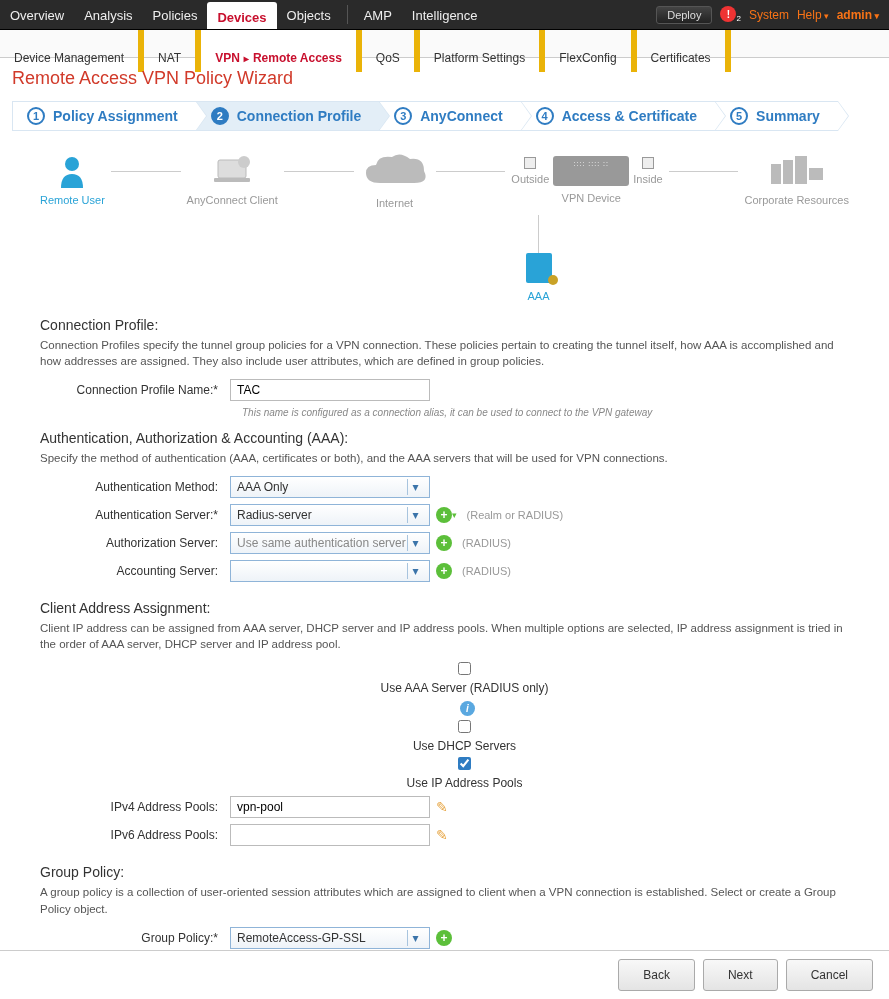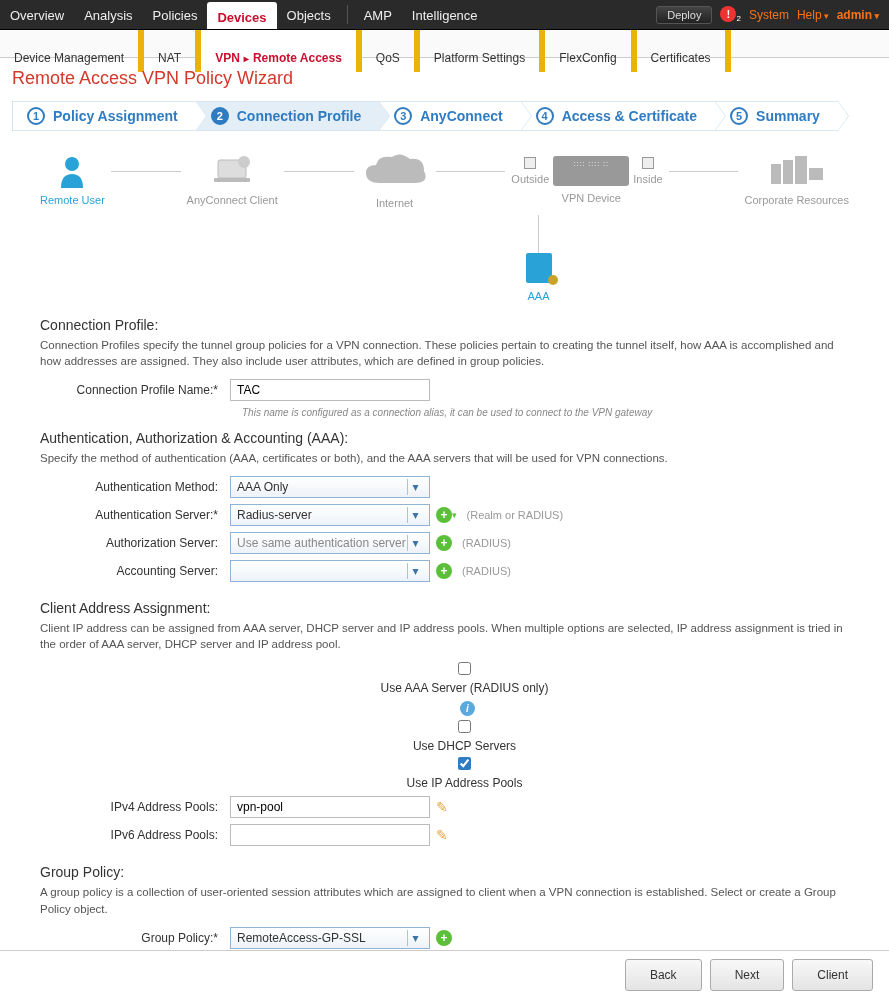--- a/index.html
+++ b/index.html
@@ -283,14 +283,14 @@
   <div style="margin-left:202px; margin-top:2px;">
     <span class="linklike">Edit Group Policy</span>
   </div>
 
   <div style="height:180px"></div>
 </div>
 
 <div class="bottombar">
   <button class="btn">Back</button>
   <button class="btn">Next</button>
-  <button class="btn">Client</button>
+  <button class="btn">Cancel</button>
 </div>
 
 </body></html>

